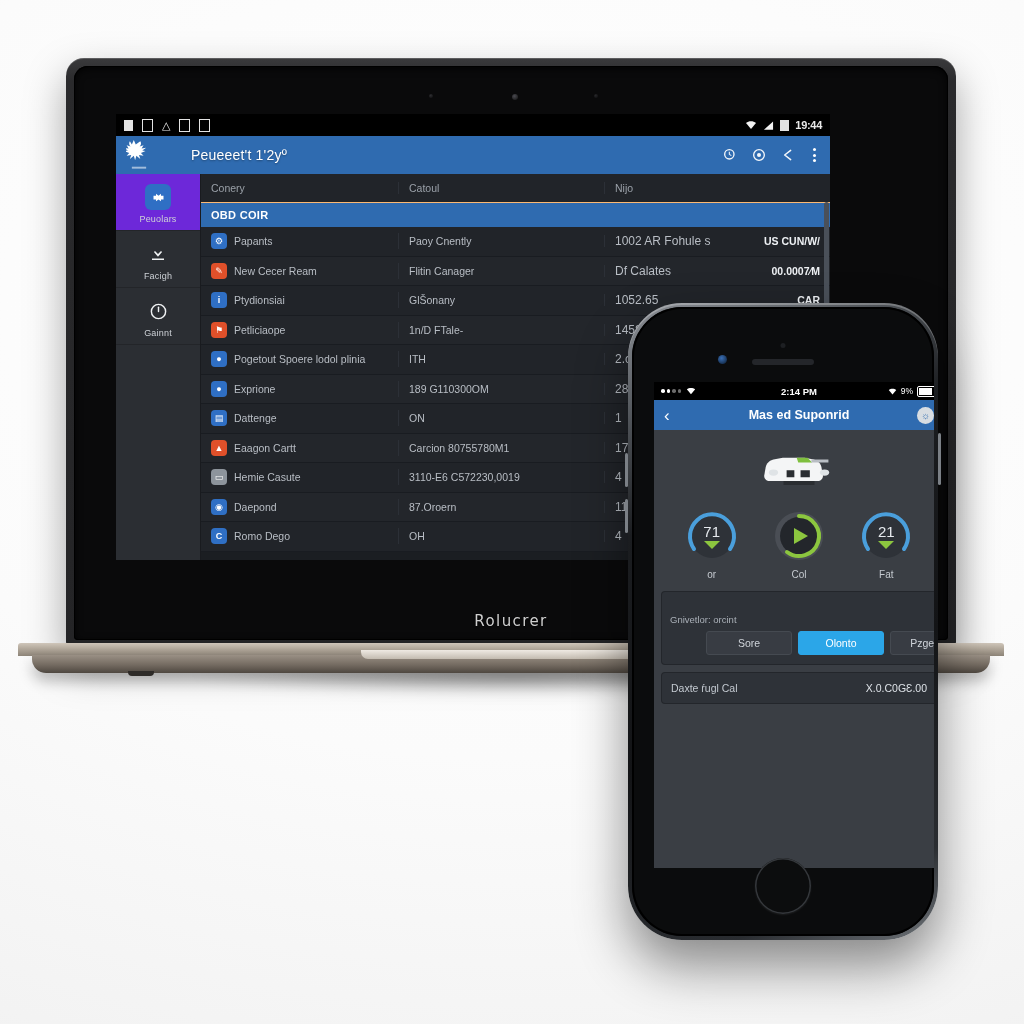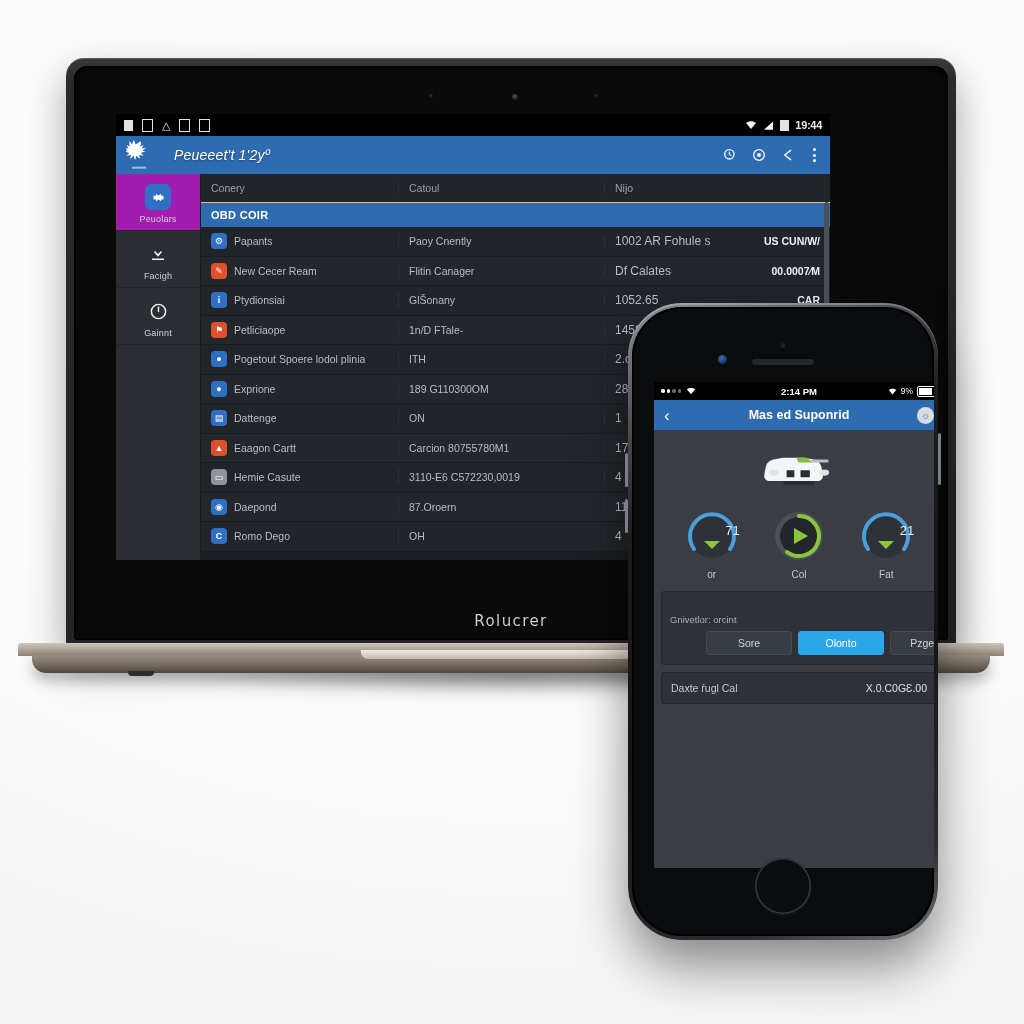--- a/index.html
+++ b/index.html
@@ -65,38 +65,37 @@
   .astat .left{display:flex;gap:9px;align-items:center;}
   .astat .right{margin-left:auto;display:flex;gap:6px;align-items:center;}
   .sq{display:inline-block;width:9px;height:11px;background:#e3e3e3;}
   .sq.hollow{background:transparent;border:1.6px solid #e3e3e3;}
   .glyph{font-size:11px;line-height:1;color:#e9e9e9;}
   .clocktx{font-size:11px;font-weight:bold;letter-spacing:-.3px;}
 
   
   .appbar{
     height:38px;background:#2f6bb0;display:flex;align-items:center;
-    padding:0 10px;gap:10px;
+    padding:0 10px;gap:27px;
     box-shadow:0 1px 3px rgba(0,0,0,.5);
-    font-style:italic;
   }
   .lion{width:26px;height:30px;flex:0 0 auto;}
   .apptitle{color:#fff;font-size:14px;margin-left:12px;letter-spacing:.2px;
     text-shadow:0 1px 2px rgba(0,0,0,.35);}
   .appbar .acts{margin-left:auto;display:flex;align-items:center;gap:13px;}
   .aicon{width:16px;height:16px;display:block;opacity:.95;}
   .kebab{display:flex;flex-direction:column;gap:2.5px;padding:1px 4px;}
   .kebab i{width:3px;height:3px;border-radius:50%;background:#fff;display:block;}
 
   
   .appbody{display:flex;height:386px;}
   .sidebar{width:84px;background:#2b2e33;border-right:1px solid #191b1f;flex:0 0 auto;}
   .sbitem{height:52px;display:flex;flex-direction:column;align-items:center;justify-content:center;
     gap:4px;border-bottom:1px solid #232529;padding-top:4px;}
-  .sbitem.active{background:#a21caf;}
+  .sbitem.active{background:#6d28d9;}
   .sbico{width:26px;height:26px;border-radius:6px;display:flex;align-items:center;justify-content:center;}
   .sbico.blue{background:#2f6fc4;}
   .sblabel{font-size:9px;color:#cdd1d6;letter-spacing:.2px;}
 
   .tablewrap{flex:1 1 auto;background:#212429;position:relative;overflow:hidden;}
   .thead{display:flex;height:28px;align-items:center;border-bottom:1px solid #fdba74;}
   .thead .th{font-size:10.5px;color:#9aa0a8;padding-left:10px;}
   .colA{width:198px;flex:0 0 auto;border-right:1px solid #2c3037;box-sizing:border-box;}
   .colB{width:206px;flex:0 0 auto;border-right:1px solid #2c3037;box-sizing:border-box;}
   .colC{flex:1 1 auto;box-sizing:border-box;display:flex;align-items:center;}
@@ -181,21 +180,21 @@
     font-weight:bold;pointer-events:none;}
   .pnav .bell{margin-left:auto;width:17px;height:17px;border-radius:50%;background:#d8dde2;
     display:flex;align-items:center;justify-content:center;color:#2f6bb0;font-size:10px;}
 
   .pcontent{height:438px;background:#3a3e44;}
   .carwrap{height:62px;display:flex;align-items:center;justify-content:center;padding-top:10px;}
   .gauges{display:flex;justify-content:space-around;align-items:flex-start;padding:6px 14px 0;}
   .gauge{width:64px;display:flex;flex-direction:column;align-items:center;gap:5px;}
   .gcirc{width:56px;height:56px;position:relative;}
   .glabel{font-size:10px;color:#c5cad0;}
-  .gval{position:absolute;left:0;right:0;top:15px;text-align:right;font-size:13px;color:#e6eaee;}
+  .gval{position:absolute;left:0;right:0;top:15px;text-align:center;font-size:15px;color:#e6eaee;}
 
   .psec{
     margin:12px 8px 0;background:#2e3238;border-radius:3px;padding:7px 8px 9px;
     box-shadow:0 0 0 1px #23262b;
   }
   .psec .ttl{font-size:9.5px;color:#aab0b8;margin-bottom:6px;margin-top:15px;}
   .segrow{display:flex;align-items:flex-start;gap:6px;padding-left:36px;}
   .seg{flex:0 0 auto;min-width:68px;text-align:center;padding:5px 8px;border-radius:3px;
     font-size:10.5px;color:#cfd4da;border:1px solid #454a51;background:#383c43;}
   .seg.on{background:#2ba6e8;border-color:#2ba6e8;color:#fff;}

